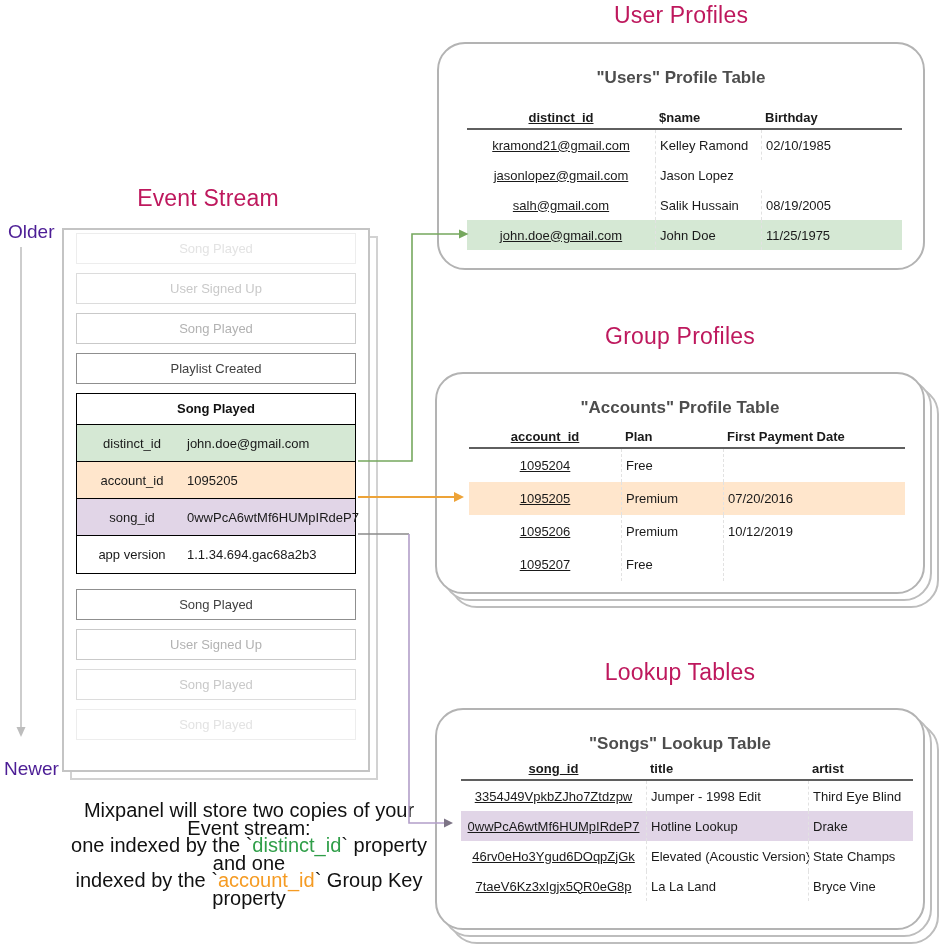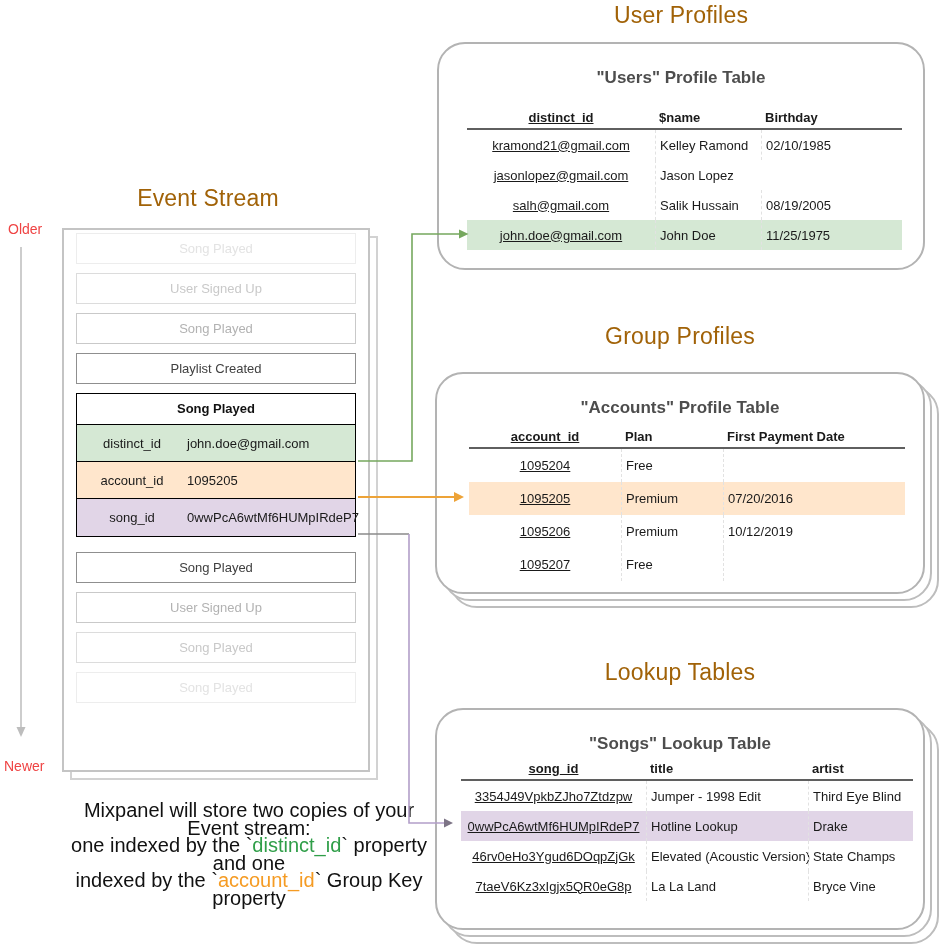--- a/index.html
+++ b/index.html
@@ -2,21 +2,21 @@
 <html><head>
 <meta charset="utf-8">
 <style>
   html,body{margin:0;padding:0;background:#fff;}
   #canvas{
     position:relative;width:941px;height:951px;background:#ffffff;overflow:hidden;
     font-family:"Liberation Sans", sans-serif;color:#1a1a1a;
   }
   
   .section-title{
-    position:absolute;text-align:center;font-size:23px;color:#a16207;letter-spacing:.2px;
+    position:absolute;text-align:center;font-size:23px;color:#be185d;letter-spacing:.2px;
   }
   
   .card,.card-back{
     position:absolute;background:#fff;border:2px solid #b3b3b3;border-radius:28px;box-sizing:border-box;
   }
   .card-back{border-color:#bdbdbd;}
   .card-title{
     position:absolute;left:0;right:0;top:24px;text-align:center;
     font-size:17px;font-weight:bold;color:#4d4d4d;
   }
@@ -43,21 +43,21 @@
   .fade4{border-color:#8f8f8f;color:#404040;}
   .expanded{margin:3px 12px 15px 12px;border:1px solid #000;background:#fff;}
   .ex-head{height:30px;line-height:30px;text-align:center;font-weight:bold;font-size:13px;
     border-bottom:1px solid #000;color:#111;}
   .ex-row{display:grid;grid-template-columns:110px 1fr;height:37px;border-bottom:1px solid #000;
     align-items:center;font-size:13px;box-sizing:border-box;}
   .ex-row:last-child{border-bottom:none;}
   .ex-key{text-align:center;}
   .ex-val{text-align:left;}
   
-  .tl-label{position:absolute;font-size:14px;color:#ef4444;}
+  .tl-label{position:absolute;font-size:19px;color:#4c1d95;}
   #caption{position:absolute;left:58px;top:802px;width:382px;text-align:center;
     font-size:20px;line-height:17.5px;color:#111;}
   #arrows{position:absolute;left:0;top:0;pointer-events:none;z-index:5;}
 </style>
 </head>
 <body>
 
 <div id="canvas">
 
   <div class="section-title" style="left:54px;top:185px;width:308px;">Event Stream</div>
@@ -79,20 +79,24 @@
             <div class="ex-val">john.doe@gmail.com</div>
           </div>
           <div class="ex-row" style="background: rgb(255, 230, 204);">
             <div class="ex-key">account_id</div>
             <div class="ex-val">1095205</div>
           </div>
           <div class="ex-row" style="background: rgb(225, 213, 231);">
             <div class="ex-key">song_id</div>
             <div class="ex-val">0wwPcA6wtMf6HUMpIRdeP7</div>
           </div>
+          <div class="ex-row" style="background: rgb(255, 255, 255);">
+            <div class="ex-key">app version</div>
+            <div class="ex-val">1.1.34.694.gac68a2b3</div>
+          </div>
         </div>
         <div class="event-box fade4">Song Played</div>
         <div class="event-box fade3">User Signed Up</div>
         <div class="event-box fade2">Song Played</div>
         <div class="event-box fade1">Song Played</div>
       </div>
   </div>
 
   <div class="section-title" style="left:437px;top:2px;width:488px;">User Profiles</div>
   <div class="card" style="left:437px;top:42px;width:488px;height:228px;">

